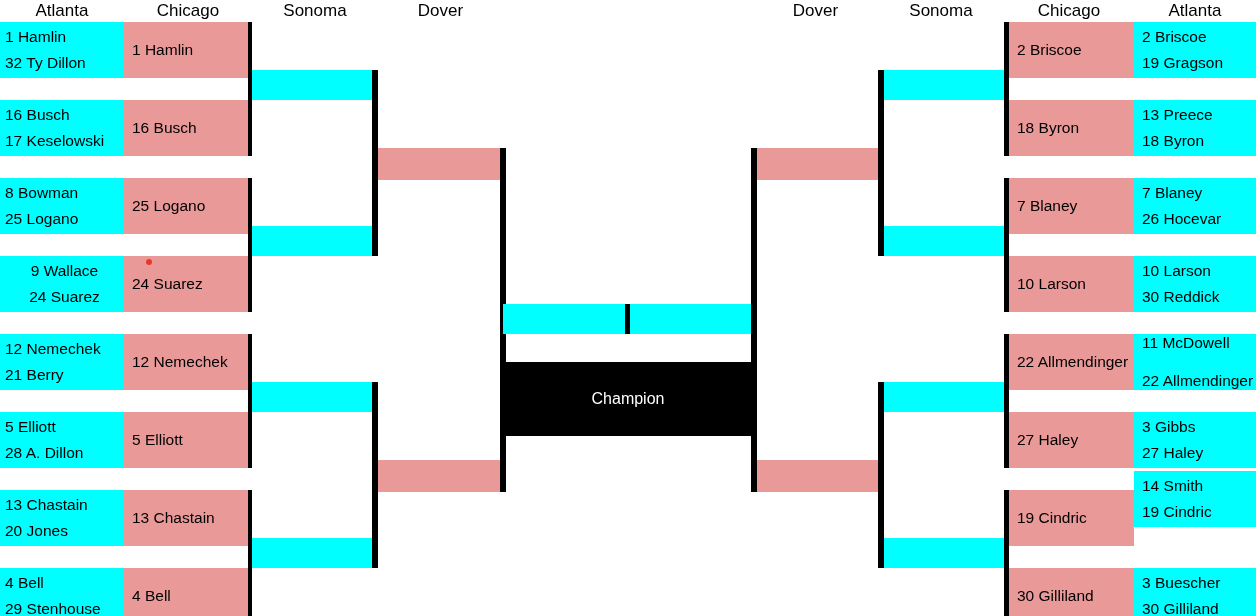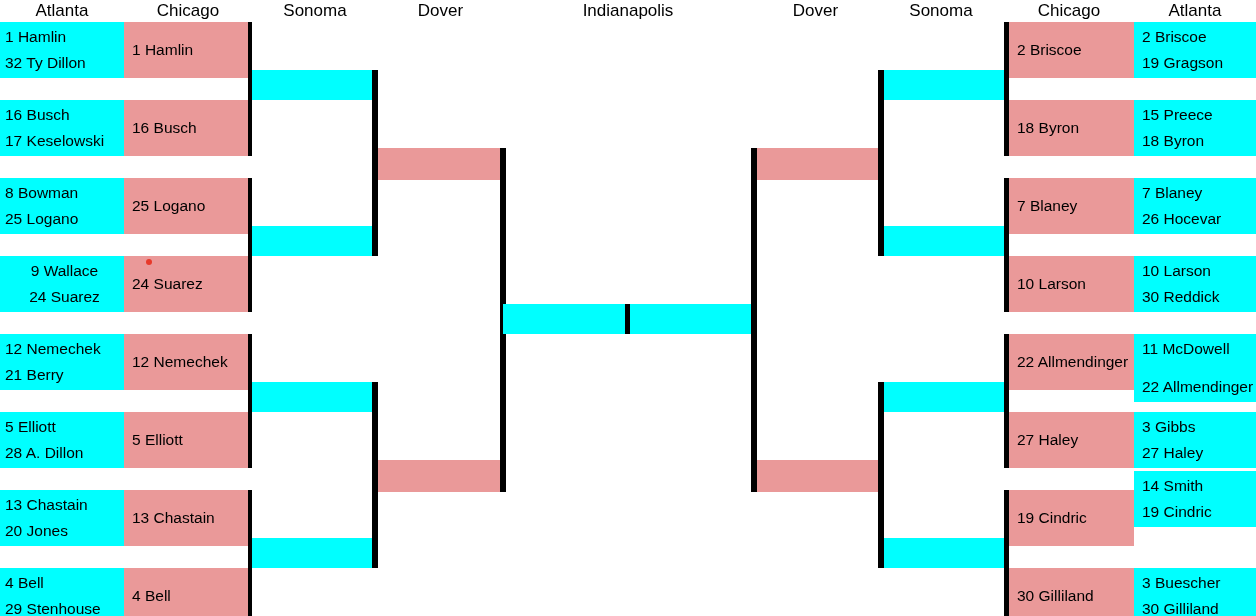--- a/index.html
+++ b/index.html
@@ -97,21 +97,20 @@
 </style>
 </head>
 <body>
 
 <div id="bracket">
 
   <div class="col-header" style="left:0px;width:124px;">Atlanta</div>
   <div class="col-header" style="left:124px;width:128px;">Chicago</div>
   <div class="col-header" style="left:252px;width:126px;">Sonoma</div>
   <div class="col-header" style="left:378px;width:125px;">Dover</div>
-  <div class="col-header" style="left:503px;width:250px;">Indianapolis</div>
   <div class="col-header" style="left:753px;width:125px;">Dover</div>
   <div class="col-header" style="left:878px;width:126px;">Sonoma</div>
   <div class="col-header" style="left:1004px;width:130px;">Chicago</div>
   <div class="col-header" style="left:1134px;width:122px;">Atlanta</div>
 
   <div class="cell cyan pair" style="left:0px;top:22px;width:124px;height:56px;">
     <span class="ln">1 Hamlin</span>
     <span class="ln">32 Ty Dillon</span>
   </div>
   <div class="cell cyan pair" style="left:0px;top:100px;width:124px;height:56px;">
@@ -167,20 +166,23 @@
 
   <div class="cell pink single bar" style="left:378px;top:148px;width:122px;height:32px;"></div>
   <div class="cell pink single bar" style="left:378px;top:460px;width:122px;height:32px;"></div>
 
   <div class="spine" style="left:500px;top:148px;width:6px;height:344px;"></div>
 
   <div class="cell cyan single bar" style="left:503px;top:304px;width:122px;height:30px;"></div>
   <div class="spine" style="left:625px;top:304px;width:5px;height:30px;"></div>
   <div class="cell cyan single bar" style="left:630px;top:304px;width:123px;height:30px;"></div>
 
+  <div class="champ" style="left:503px;top:362px;width:250px;height:74px;">
+    <span>Champion</span>
+  </div>
 
   <div class="spine" style="left:751px;top:148px;width:6px;height:344px;"></div>
 
   <div class="cell pink single bar" style="left:757px;top:148px;width:121px;height:32px;"></div>
   <div class="cell pink single bar" style="left:757px;top:460px;width:121px;height:32px;"></div>
 
   <div class="spine" style="left:878px;top:70px;width:6px;height:186px;"></div>
   <div class="spine" style="left:878px;top:382px;width:6px;height:186px;"></div>
 
   <div class="cell cyan single bar" style="left:884px;top:70px;width:120px;height:30px;"></div>
@@ -200,32 +202,32 @@
   <div class="cell pink single" style="left:1009px;top:334px;width:125px;height:56px;">22 Allmendinger</div>
   <div class="cell pink single" style="left:1009px;top:412px;width:125px;height:56px;">27 Haley</div>
   <div class="cell pink single" style="left:1009px;top:490px;width:125px;height:56px;">19 Cindric</div>
   <div class="cell pink single" style="left:1009px;top:568px;width:125px;height:56px;">30 Gilliland</div>
 
   <div class="cell cyan pair right" style="left:1134px;top:22px;width:122px;height:56px;">
     <span class="ln">2 Briscoe</span>
     <span class="ln">19 Gragson</span>
   </div>
   <div class="cell cyan pair right" style="left:1134px;top:100px;width:122px;height:56px;">
-    <span class="ln">15 Preece</span>
+    <span class="ln">13 Preece</span>
     <span class="ln">18 Byron</span>
   </div>
   <div class="cell cyan pair right" style="left:1134px;top:178px;width:122px;height:56px;">
     <span class="ln">7 Blaney</span>
     <span class="ln">26 Hocevar</span>
   </div>
   <div class="cell cyan pair right" style="left:1134px;top:256px;width:122px;height:56px;">
     <span class="ln">10 Larson</span>
     <span class="ln">30 Reddick</span>
   </div>
-  <div class="cell cyan pair right" style="left:1134px;top:334px;width:122px;height:68px;gap:12px;">
+  <div class="cell cyan pair right" style="left:1134px;top:334px;width:122px;height:56px;gap:12px;">
     <span class="ln">11 McDowell</span>
     <span class="ln">22 Allmendinger</span>
   </div>
   <div class="cell cyan pair right" style="left:1134px;top:412px;width:122px;height:56px;">
     <span class="ln">3 Gibbs</span>
     <span class="ln">27 Haley</span>
   </div>
   <div class="cell cyan pair right" style="left:1134px;top:471px;width:144px;height:56px;">
     <span class="ln">14 Smith</span>
     <span class="ln">19 Cindric</span>

